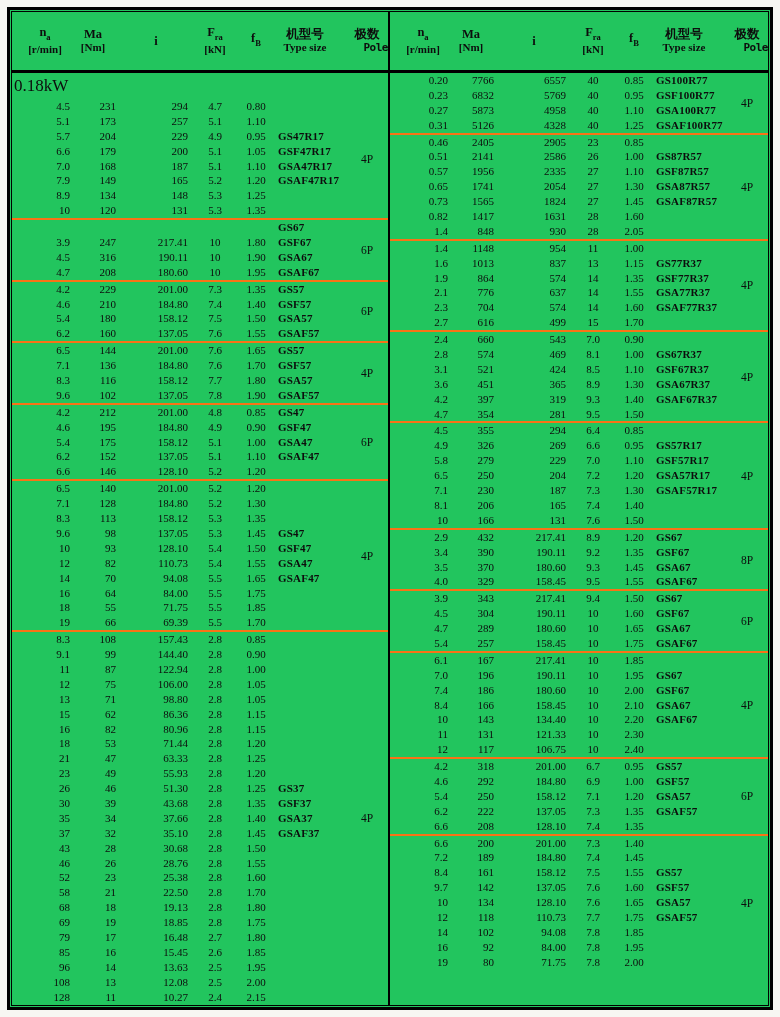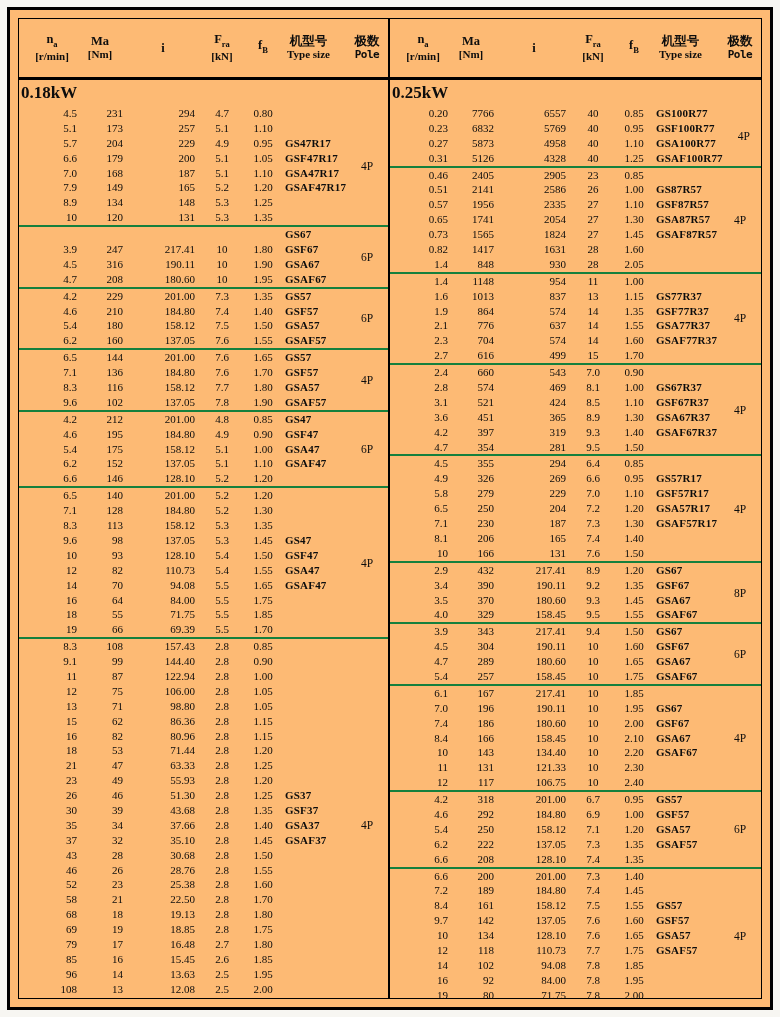--- a/index.html
+++ b/index.html
@@ -4,47 +4,47 @@
 <style>
   html,body { margin:0; padding:0; }
   body {
     width:780px; height:1017px; position:relative;
     background:#f7f6f2; color:#0d0d0d;
     font-family:"Liberation Serif", serif;
     overflow:hidden;
   }
   .outer {
     position:absolute; left:7px; top:7px; right:7px; bottom:7px;
-    border:3px solid #000; padding:8px; box-sizing:border-box; background:#fdba74;
+    border:3px solid #000; padding:1px; box-sizing:border-box; background:#22c55e;
   }
   .inner {
     border:1px solid #000; height:100%; box-sizing:border-box;
     display:flex; flex-direction:column; overflow:hidden;
   }
   
   .header-row { display:flex; border-bottom:3px solid #000; flex:0 0 auto; }
   .header-half {
     width:50%; box-sizing:border-box; height:58px;
     display:grid; grid-template-columns: 50px 46px 80px 38px 44px 1fr 42px;
     align-items:center; padding-left:8px;
   }
   .header-half.left { border-right:2px solid #000; }
   .hcell { text-align:center; font-weight:bold; line-height:13px; }
   .hcell .l1 { font-size:12.5px; }
   .hcell .l2 { font-size:11px; }
   .hcell sub { font-size:8.5px; }
   .hcell.htype { padding-right:14px; }
-  .pole-en { font-family:"DejaVu Sans Mono", monospace; font-size:11px; letter-spacing:-0.5px; }
+  .pole-en { font-family:"DejaVu Sans Mono", monospace; font-size:11px; letter-spacing:-0.5px;text-align:right; }
   
   .body-row { display:flex; flex:1 1 auto; overflow:hidden; }
   .col { width:50%; box-sizing:border-box; display:flex; flex-direction:column; }
   .col.left { border-right:2px solid #000; }
-  .kw-label { font-weight:bold; font-size:17px; height:26px; line-height:25px; padding-left:2px; flex:0 0 auto; }
+  .kw-label { font-weight:normal; font-size:17px; height:26px; line-height:25px; padding-left:2px; flex:0 0 auto; }
   .block { display:flex; flex:0 0 auto; }
-  .block + .block { border-top:2px solid #15803d; }
+  .block + .block { border-top:2px solid #f97316; }
   .rows { flex:1 1 auto; padding-left:8px; }
   .row {
     display:grid; grid-template-columns: 50px 46px 80px 38px 44px 1fr;
     height:14.9px; line-height:14.7px; font-size:11px;
   }
   .c { white-space:nowrap; }
   .c-na, .c-ma { text-align:right; }
   .c-i { text-align:right; padding-right:8px; box-sizing:border-box; }
   .c-fra, .c-fb { text-align:center; }
   .c-type { text-align:left; font-weight:bold; font-size:11px; letter-spacing:0.2px; overflow:visible; }
@@ -631,21 +631,20 @@
                 <div class="c c-i">10.27</div>
                 <div class="c c-fra">2.4</div>
                 <div class="c c-fb">2.15</div>
                 <div class="c c-type"></div>
               </div>
             </div>
             <div class="pole-cell">4P</div>
           </div>
         </div>
       <div class="col">
-        <div class="kw-label">0.25kW</div>
       <div class="block">
             <div class="rows">
               <div class="row">
                 <div class="c c-na">0.20</div>
                 <div class="c c-ma">7766</div>
                 <div class="c c-i">6557</div>
                 <div class="c c-fra">40</div>
                 <div class="c c-fb">0.85</div>
                 <div class="c c-type">GS100R77</div>
               </div>

